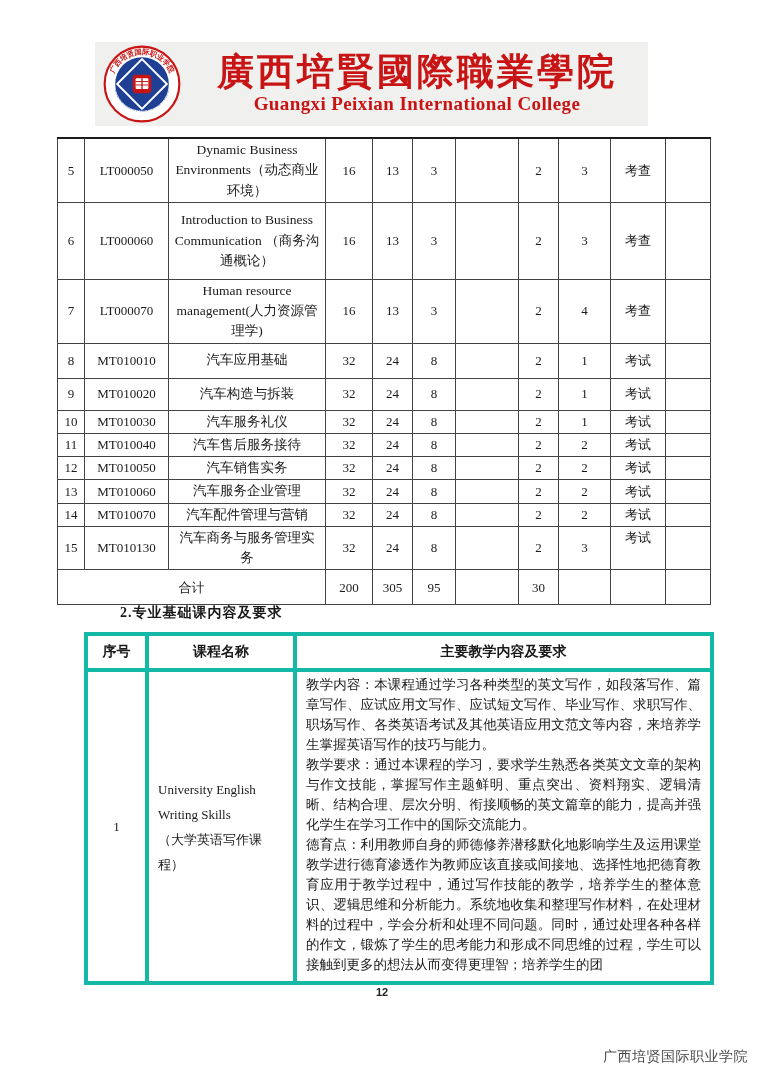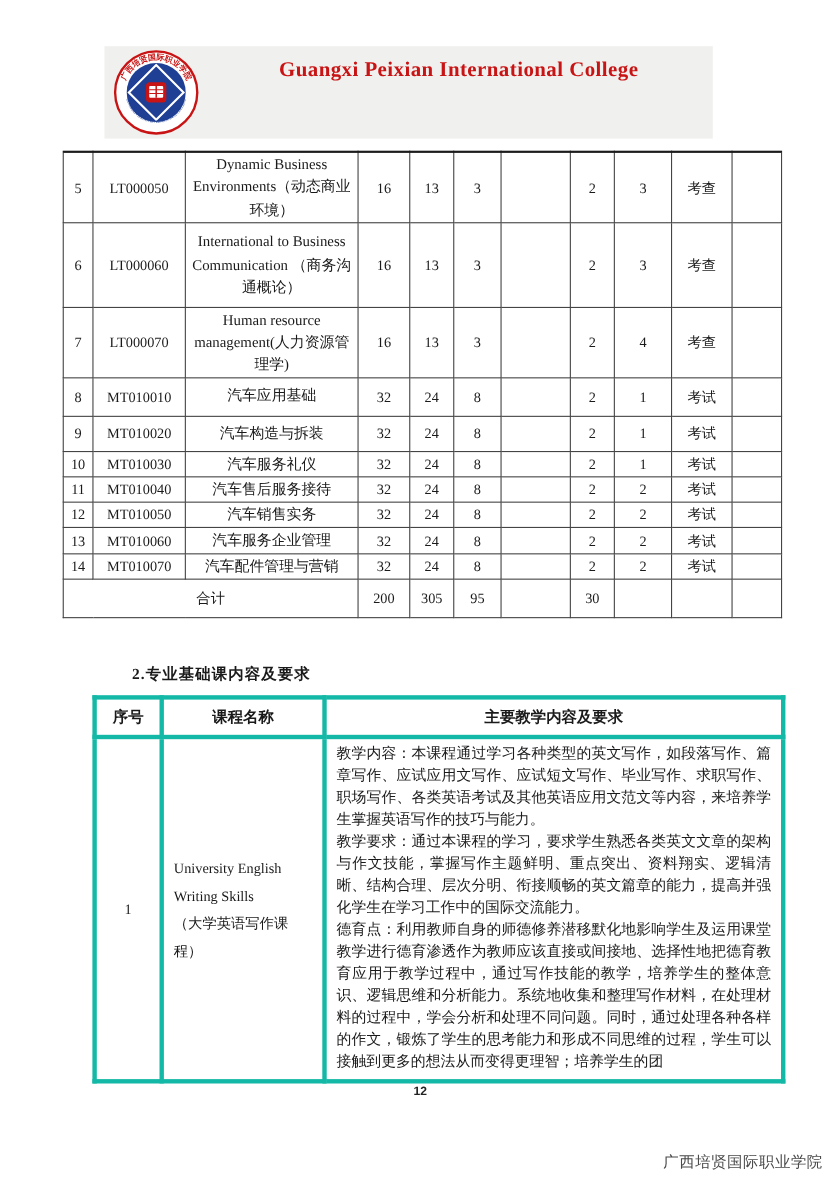--- a/index.html
+++ b/index.html
@@ -57,20 +57,21 @@
       <path id="arcT" d="M 9.5,40 A 30.5,30.5 0 0 1 70.5,40" fill="none"></path>
       <path id="arcB" d="M 11.5,40 A 28.5,28.5 0 0 0 68.5,40" fill="none"></path>
       <text font-size="7.4" fill="#c81414" font-weight="700">
         <textPath href="#arcT" startOffset="50%" text-anchor="middle">广西培贤国际职业学院</textPath>
       </text>
       <text font-size="3.5" fill="#1e3f94">
         <textPath href="#arcB" startOffset="50%" text-anchor="middle">GUANGXI PEIXIAN INTERNATIONAL COLLEGE</textPath>
       </text>
     </svg>
     <div class="titles">
+      <div class="title-zh">廣西培賢國際職業學院</div>
       <div class="title-en">Guangxi Peixian International College</div>
     </div>
   </div>
 
   <table class="t1">
     <colgroup>
       <col style="width:27px">
         <col style="width:84px">
         <col style="width:157px">
         <col style="width:47px">
@@ -92,21 +93,21 @@
         <td>3</td>
         <td></td>
         <td>2</td>
         <td>3</td>
         <td>考查</td>
         <td></td>
       </tr>
       <tr style="height:77px">
         <td>6</td>
         <td>LT000060</td>
-        <td class="name">International to Business Communication （商务沟通概论）</td>
+        <td class="name">Introduction to Business Communication （商务沟通概论）</td>
         <td>16</td>
         <td>13</td>
         <td>3</td>
         <td></td>
         <td>2</td>
         <td>3</td>
         <td>考查</td>
         <td></td>
       </tr>
       <tr style="height:62px">
@@ -204,20 +205,33 @@
         <td>14</td>
         <td>MT010070</td>
         <td class="name">汽车配件管理与营销</td>
         <td>32</td>
         <td>24</td>
         <td>8</td>
         <td></td>
         <td>2</td>
         <td>2</td>
         <td>考试</td>
+        <td></td>
+      </tr>
+      <tr style="height:36px">
+        <td>15</td>
+        <td>MT010130</td>
+        <td class="name">汽车商务与服务管理实务</td>
+        <td>32</td>
+        <td>24</td>
+        <td>8</td>
+        <td></td>
+        <td>2</td>
+        <td>3</td>
+        <td class="vtop">考试</td>
         <td></td>
       </tr>
       <tr style="height:35px">
         <td colspan="3">合计</td>
         <td>200</td>
         <td>305</td>
         <td>95</td>
         <td></td>
         <td>30</td>
         <td></td>

